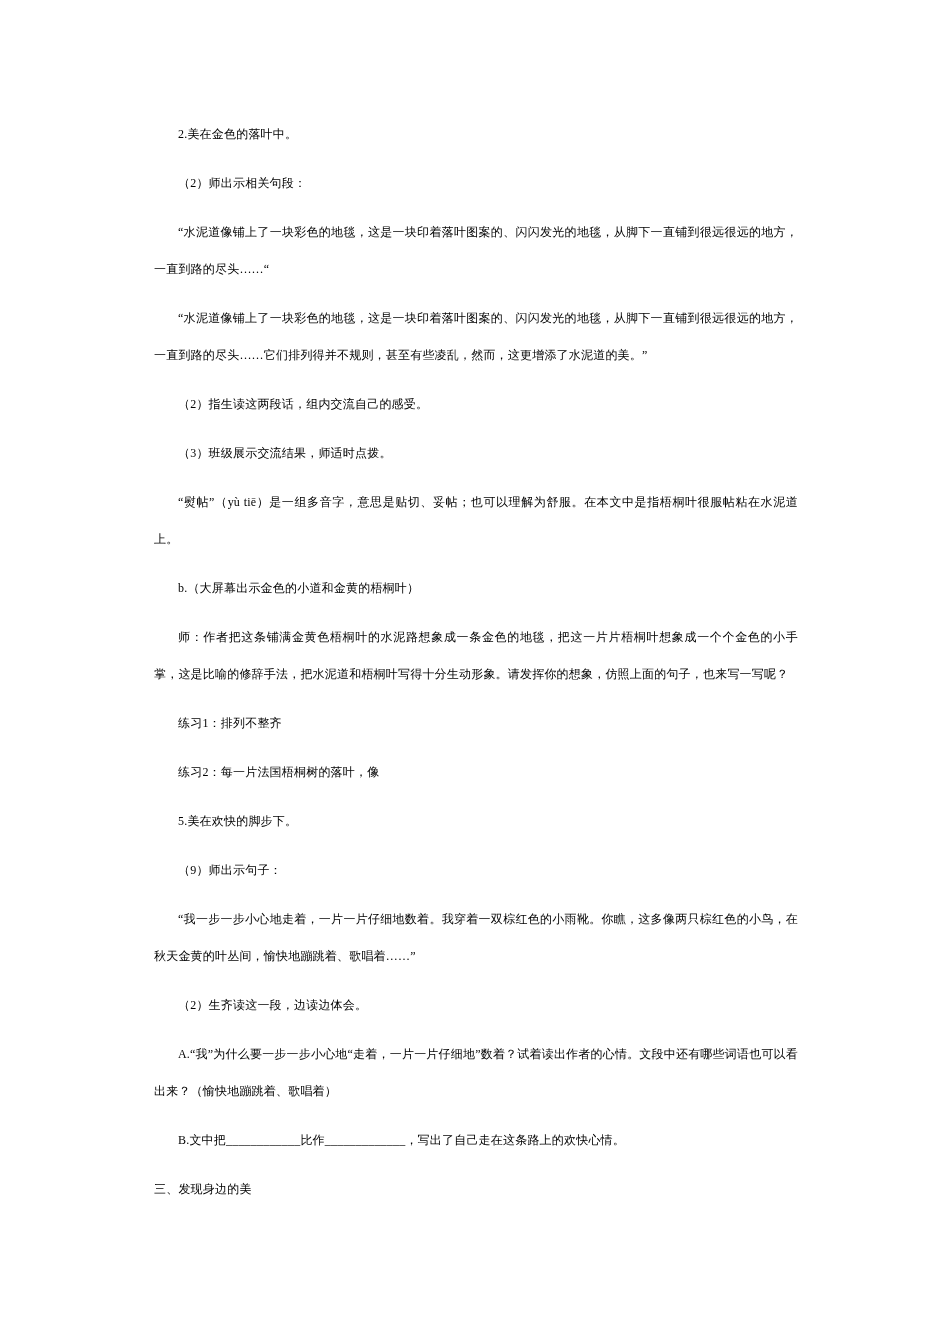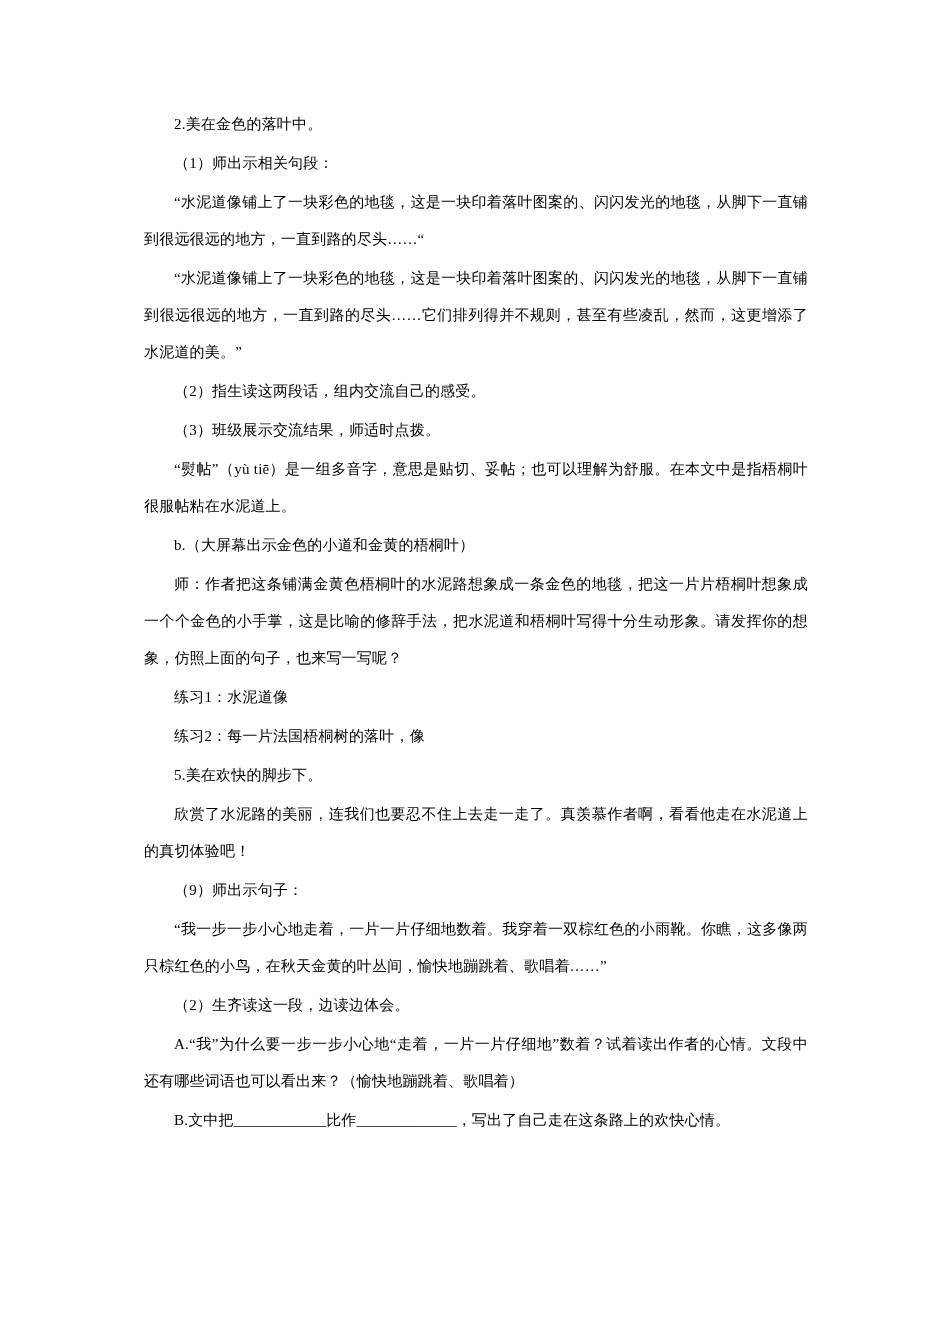--- a/index.html
+++ b/index.html
@@ -18,50 +18,50 @@
     box-sizing: border-box;
     width: 950px;
     height: 1344px;
     background: #ffffff;
     padding: 104px 140px 40px 142px;
   }
   .doc {
     width: 668px;
   }
   .doc p {
-    margin: 2px;
+    margin: 12px;
     padding: 0;
-    font-size: 15px;
+    font-size: 12px;
     line-height: 37px;
     text-align: justify;
     text-justify: inter-ideograph;
     letter-spacing: 0.2px;
     word-break: break-all;
   }
   .doc p.indent {
     text-indent: 2em;
   }
 </style>
 </head>
 <body>
 
 <div class="page">
   <div class="doc" id="doc">
       <p class="indent">2.美在金色的落叶中。</p>
-      <p class="indent">（1）师出示相关句段：</p>
+      <p class="indent">（2）师出示相关句段：</p>
       <p class="indent">“水泥道像铺上了一块彩色的地毯，这是一块印着落叶图案的、闪闪发光的地毯，从脚下一直铺到很远很远的地方，一直到路的尽头……“</p>
       <p class="indent">“水泥道像铺上了一块彩色的地毯，这是一块印着落叶图案的、闪闪发光的地毯，从脚下一直铺到很远很远的地方，一直到路的尽头……它们排列得并不规则，甚至有些凌乱，然而，这更增添了水泥道的美。”</p>
       <p class="indent">（2）指生读这两段话，组内交流自己的感受。</p>
       <p class="indent">（3）班级展示交流结果，师适时点拨。</p>
       <p class="indent">“熨帖”（yù tiē）是一组多音字，意思是贴切、妥帖；也可以理解为舒服。在本文中是指梧桐叶很服帖粘在水泥道上。</p>
       <p class="indent">b.（大屏幕出示金色的小道和金黄的梧桐叶）</p>
       <p class="indent">师：作者把这条铺满金黄色梧桐叶的水泥路想象成一条金色的地毯，把这一片片梧桐叶想象成一个个金色的小手掌，这是比喻的修辞手法，把水泥道和梧桐叶写得十分生动形象。请发挥你的想象，仿照上面的句子，也来写一写呢？</p>
-      <p class="indent">练习1：水泥道像</p>
+      <p class="indent">练习1：排列不整齐</p>
       <p class="indent">练习2：每一片法国梧桐树的落叶，像</p>
       <p class="indent">5.美在欢快的脚步下。</p>
-      <p class="indent">欣赏了水泥路的美丽，连我们也要忍不住上去走一走了。真羡慕作者啊，看看他走在水泥道上的真切体验吧！</p>
       <p class="indent">（9）师出示句子：</p>
       <p class="indent">“我一步一步小心地走着，一片一片仔细地数着。我穿着一双棕红色的小雨靴。你瞧，这多像两只棕红色的小鸟，在秋天金黄的叶丛间，愉快地蹦跳着、歌唱着……”</p>
       <p class="indent">（2）生齐读这一段，边读边体会。</p>
       <p class="indent">A.“我”为什么要一步一步小心地“走着，一片一片仔细地”数着？试着读出作者的心情。文段中还有哪些词语也可以看出来？（愉快地蹦跳着、歌唱着）</p>
       <p class="indent">B.文中把____________比作_____________，写出了自己走在这条路上的欢快心情。</p>
+      <p class="">三、发现身边的美</p>
     </div>
 </div>
 
 </body></html>

